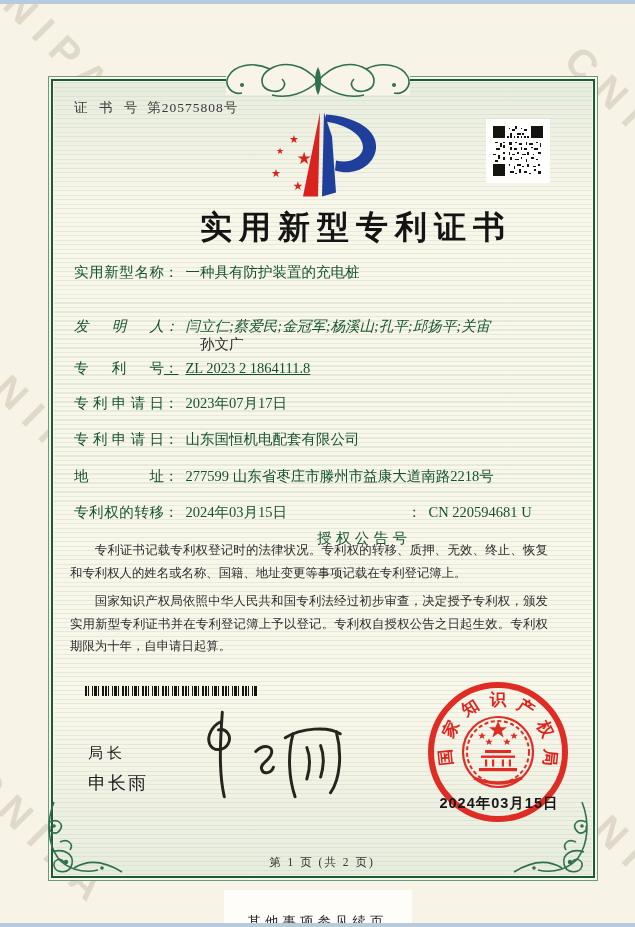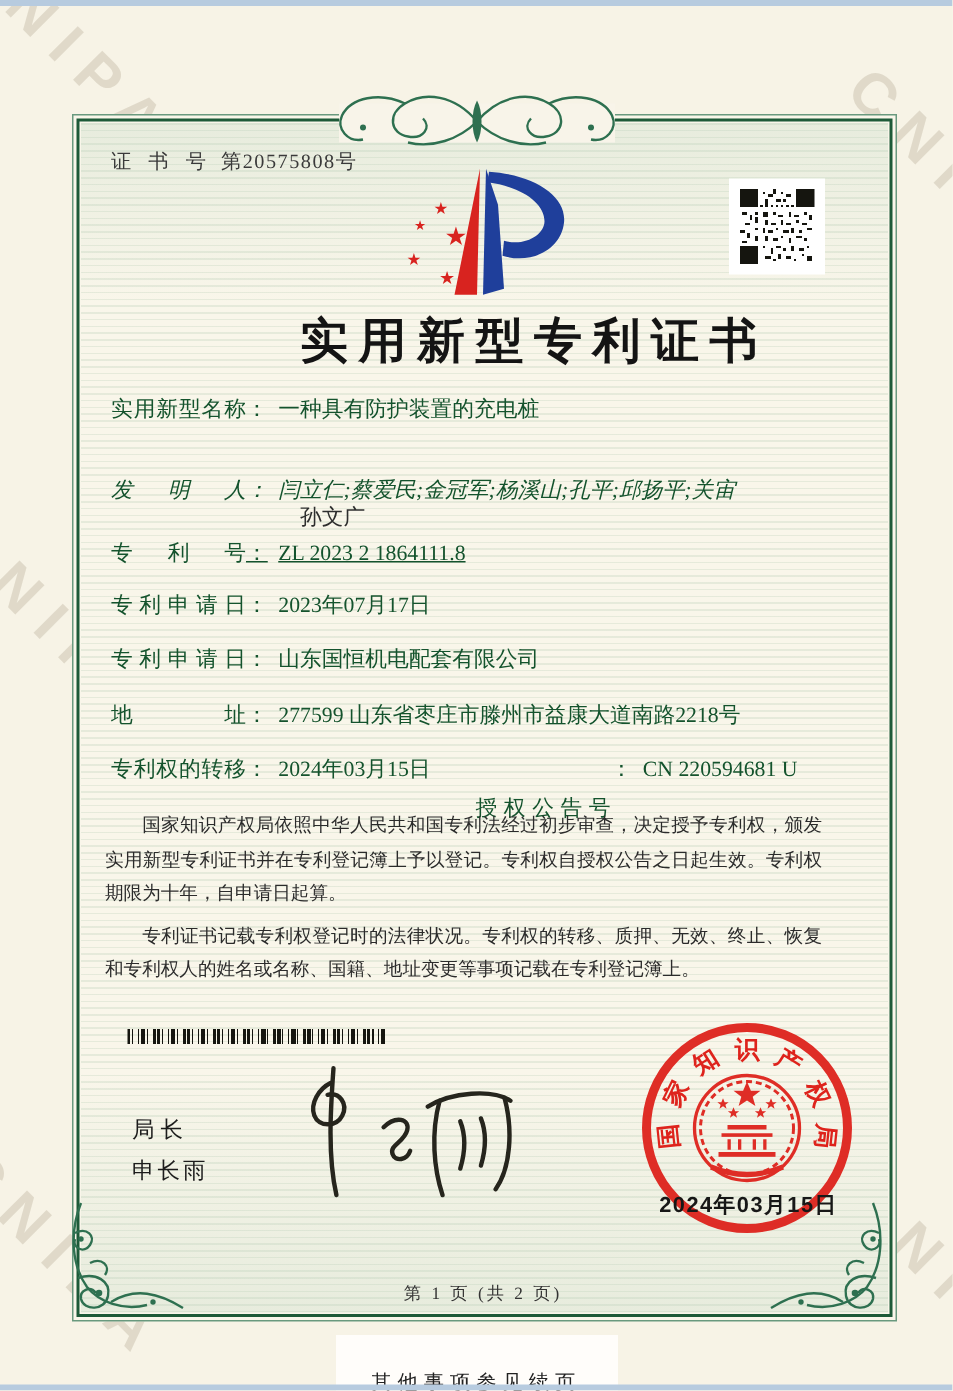--- a/index.html
+++ b/index.html
@@ -76,21 +76,21 @@
       #15150f 0 2px,transparent 2px 3px,
       #15150f 3px 4px,transparent 4px 7px,
       #15150f 7px 8px,transparent 8px 9px,
       #15150f 9px 12px,transparent 12px 13px,
       #15150f 13px 14px,transparent 14px 17px,
       #15150f 17px 19px,transparent 19px 20px);}
 
   .sig-title{left:88px;top:744px;font-family:"Liberation Sans","DejaVu Sans",sans-serif;
     font-size:15px;letter-spacing:4px;color:#1c1c1c;}
   .sig-name{left:88px;top:771px;font-family:"Liberation Sans","DejaVu Sans",sans-serif;
-    font-size:15px;letter-spacing:2px;color:#1c1c1c;}
+    font-size:18px;letter-spacing:2px;color:#1c1c1c;}
   .signature{left:183px;top:700px;width:172px;height:104px;z-index:6;}
 
   .seal{left:424px;top:678px;width:148px;height:148px;z-index:6;opacity:0.95;}
   .seal-ring-text{left:424px;top:678px;width:148px;height:148px;z-index:6;}
   .seal-ring-text span{
     position:absolute;left:50%;top:50%;width:20px;height:20px;margin:-10px 0 0 -10px;
     display:flex;align-items:center;justify-content:center;
     font-size:16.5px;font-weight:700;color:#de231c;
   }
   .seal-date{left:426px;top:794px;width:146px;text-align:center;z-index:8;
@@ -278,22 +278,22 @@
   <span class="flabel">专利申请日</span><span class="fcolon">：</span><span>山东国恒机电配套有限公司</span>
 </div>
 <div class="z f-row r-addr">
   <span class="flabel">地址</span><span class="fcolon">：</span><span>277599 山东省枣庄市滕州市益康大道南路2218号</span>
 </div>
 <div class="z f-row r-grant">
   <span class="flabel">专利权的转移</span><span class="fcolon">：</span><span>2024年03月15日</span><span class="flabel pair2">授权公告号</span><span class="fcolon">：</span><span>CN 220594681 U</span>
 </div>
 
 <div class="legal">
+  <p>专利证书记载专利权登记时的法律状况。专利权的转移、质押、无效、终止、恢复和专利权人的姓名或名称、国籍、地址变更等事项记载在专利登记簿上。</p>
   <p>国家知识产权局依照中华人民共和国专利法经过初步审查，决定授予专利权，颁发实用新型专利证书并在专利登记簿上予以登记。专利权自授权公告之日起生效。专利权期限为十年，自申请日起算。</p>
-  <p>专利证书记载专利权登记时的法律状况。专利权的转移、质押、无效、终止、恢复和专利权人的姓名或名称、国籍、地址变更等事项记载在专利登记簿上。</p>
 </div>
 
 <div class="z barcode"></div>
 
 <div class="z sig-title">局长</div>
 <div class="z sig-name">申长雨</div>
 
 <svg class="z signature" viewBox="0 0 175 105">
   <g stroke="#26251d" stroke-width="3" fill="none" stroke-linecap="round">
     <path d="M38,22 C30,26 24,36 27,44 C30,52 42,52 46,44 C50,36 44,28 36,30"></path>

